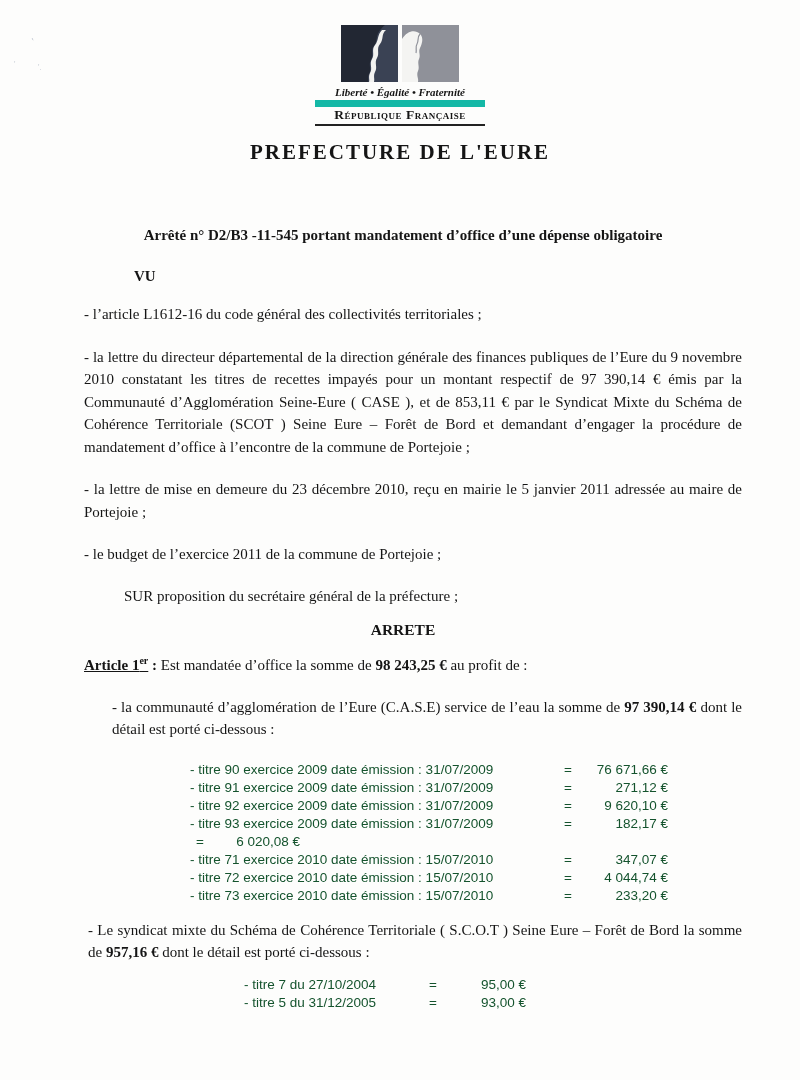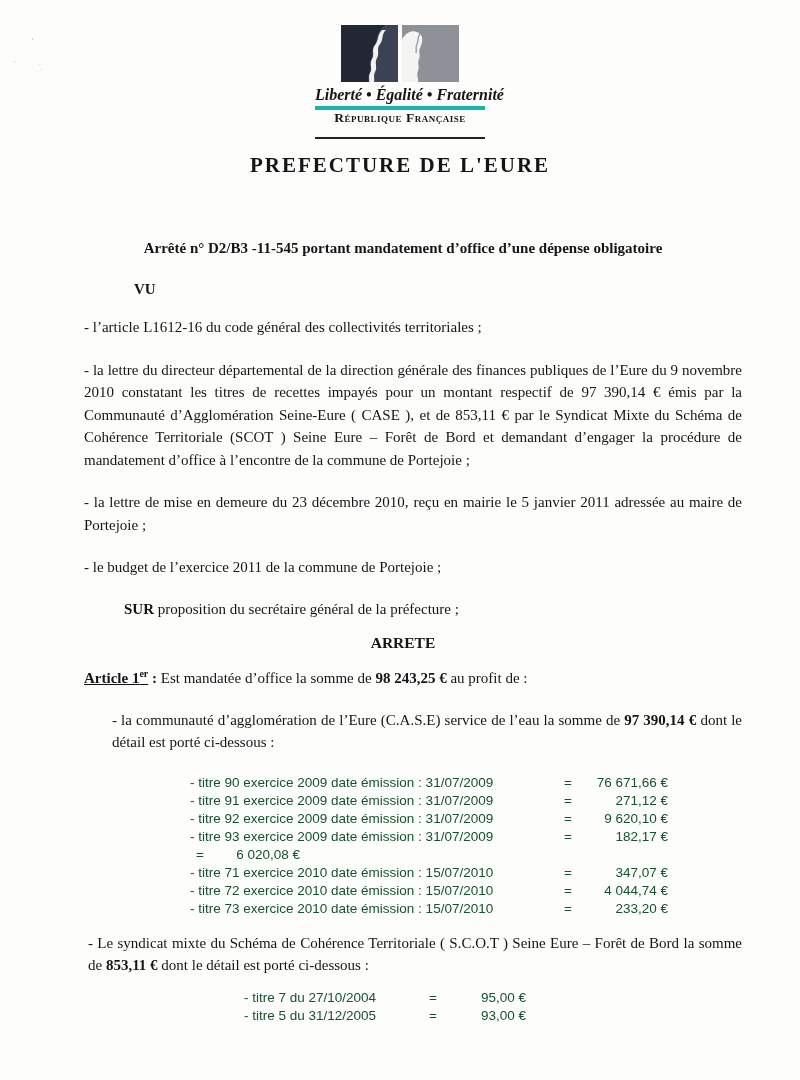--- a/index.html
+++ b/index.html
@@ -32,35 +32,35 @@
     width: 170px;
     margin: 25px auto 0 auto;
     text-align: center;
   }
   .logo-squares {
     display: flex;
     justify-content: center;
     gap: 2px;
   }
   .logo-motto {
-    font-size: 16px;
+    font-size: 11px;
     font-weight: bold;
     font-style: italic;
     letter-spacing: 0px;
     margin-top: 3px;
     white-space: nowrap;
   }
   .logo-republic {
     font-size: 13.5px;
     font-weight: bold;
     font-variant: small-caps;
     letter-spacing: 0.5px;
-    border-top: 4px solid #14b8a6;
+    border-top: 7px solid #14b8a6;
     border-bottom: 2px solid #222;
-    padding: 0 2px 11px 2px;
+    padding: 0 2px 1px 2px;
     margin-top: 2px;
     white-space: nowrap;
   }
   .header-title {
     text-align: center;
     font-size: 21px;
     font-weight: bold;
     letter-spacing: 2px;
     margin-top: 14px;
   }
@@ -91,21 +91,21 @@
     font-size: 15px;
     margin: 20px 0 0 20px;
     line-height: 1.5;
     text-align: justify;
   }
   .visa.first { margin-top: 18px; }
   .sur-line {
     font-size: 15px;
     margin: 22px 0 0 60px;
   }
-  .sur-label { font-weight: bold; }
+  .sur-label { font-weight: normal; }
   .arrete-heading {
     text-align: center;
     font-weight: bold;
     font-size: 15.5px;
     margin-top: 16px;
   }
   .article1 {
     font-size: 15px;
     margin: 16px 0 0 20px;
   }
@@ -241,21 +241,21 @@
         <span class="t-amount">4 044,74 €</span>
       </div>
       <div class="titre-row">
         <span class="t-label">- titre 73 exercice 2010 date émission : 15/07/2010</span>
         <span class="t-eq">=</span>
         <span class="t-amount">233,20 €</span>
       </div>
     </div>
 
     <div class="scot-par">
-      <span>- Le syndicat mixte du Schéma de Cohérence Territoriale ( S.C.O.T ) Seine Eure – Forêt de Bord la somme de </span><span class="bold-amount">853,11 €</span><span> dont le détail est porté ci-dessous :</span>
+      <span>- Le syndicat mixte du Schéma de Cohérence Territoriale ( S.C.O.T ) Seine Eure – Forêt de Bord la somme de </span><span class="bold-amount">957,16 €</span><span> dont le détail est porté ci-dessous :</span>
     </div>
 
     <div class="titre-table scot">
       <div class="titre-row">
         <span class="t-label">- titre 7 du 27/10/2004</span>
         <span class="t-eq">=</span>
         <span class="t-amount">95,00 €</span>
       </div>
       <div class="titre-row">
         <span class="t-label">- titre 5 du 31/12/2005</span>

